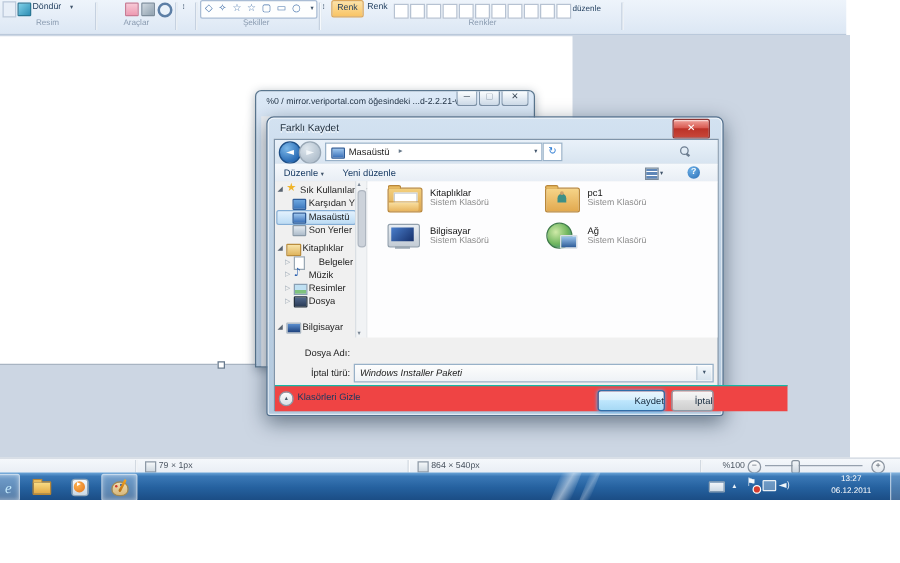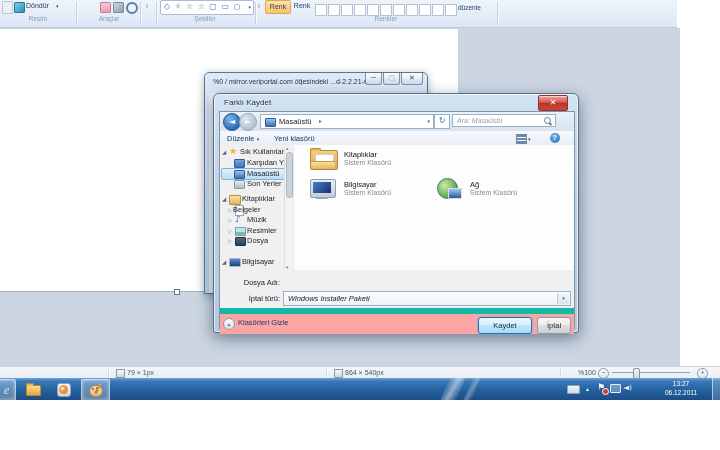--- a/index.html
+++ b/index.html
@@ -68,21 +68,21 @@
   .exp{position:absolute;top:1px;font-size:5.5px;color:#5a6470;line-height:8px;}
   .sicon{position:absolute;top:1px;}
   .selrow{background:linear-gradient(180deg,#e3f1fd,#bcdcf5);border:1px solid #84aed6;border-radius:2px;}
   .tile{position:absolute;width:122px;height:26px;}
   .tname{position:absolute;left:36px;top:2px;font-size:7.5px;color:#141414;white-space:nowrap;}
   .tsub{position:absolute;left:36px;top:11px;font-size:7px;color:#8c8c8c;white-space:nowrap;}
   .folder-big{position:absolute;left:2px;top:2px;width:26px;height:18px;border-radius:2px;
               background:linear-gradient(180deg,#f6d488,#e2a94f);border:1px solid #b9873a;}
   .folder-big::before{content:"";position:absolute;left:-1px;top:-3px;width:9px;height:2px;
               background:#e8bb62;border:1px solid #b9873a;border-bottom:none;border-radius:2px 2px 0 0;}
-  .btn{position:absolute;border-radius:3px;font-size:7.5px;text-align:center;color:#15293d;
+  .btn{position:absolute;border-radius:3px;font-size:7.5px;text-align:right;color:#15293d;
        border:1px solid #8e9aa5;background:linear-gradient(180deg,#f7f7f7 0%,#ececec 45%,#dedede 50%,#cfcfcf 100%);}
   .btn-default{border:1px solid #2f6da8;box-shadow:0 0 3px #55b2f2;
        background:linear-gradient(180deg,#ebf6fd 0%,#d9f0fc 45%,#bee6fd 50%,#a7d9f5 100%);}
   input.search{position:absolute;box-sizing:border-box;border:1px solid #98b1c8;background:#fff;
        font-family:"Liberation Sans",sans-serif;font-size:7px;padding:0 12px 0 4px;color:#333;}
   input.search::placeholder{color:#95a0ad;font-style:italic;}
 </style>
 </head>
 <body>
 
@@ -200,28 +200,27 @@
         <div class="navcircle glyph" style="left:19px;background:radial-gradient(circle at 35% 30%,#dfe7ee,#b4c2cf 70%);border:1px solid #98a7b5;color:#f4f8fb;">►</div>
 
         <div class="field" style="left:40px;top:2px;width:172px;height:13px;">
           <span class="abs" style="left:4px;top:3px;width:9px;height:7px;background:linear-gradient(#9ec7ef,#3a70b8);border:1px solid #2c5a96;border-radius:1px;"></span>
           <span class="abs nowrap" style="left:18px;top:2px;font-size:7.5px;color:#222;">Masaüstü</span>
           <span class="abs glyph" style="left:58px;top:2px;font-size:6px;color:#68798a;">▸</span>
           <span class="abs glyph" style="right:3px;top:3px;font-size:5px;color:#41556b;">▾</span>
         </div>
         <div class="abs glyph" style="left:214px;top:2px;width:14px;height:13px;background:#fff;border:1px solid #98b1c8;font-size:8px;color:#2a7ad2;text-align:center;line-height:12px;">↻</div>
 
-        <input class="search" style="left: 232px; top: 2px; width: 104px; height: 13px;" readonly="" placeholder="Ara: Masaüstü">
         <span class="abs" style="left:324px;top:5px;width:5px;height:5px;border:1.5px solid #6c7d90;border-radius:50%;"></span>
         <span class="abs" style="left:329px;top:11px;width:3px;height:1.5px;background:#6c7d90;transform:rotate(40deg);"></span>
       </div>
 
       <div class="abs" style="left:0;top:19px;width:354px;height:14px;background:linear-gradient(180deg,#f6f9fc,#e8eef5);border-bottom:1px solid #e2e6ea;">
         <span class="abs nowrap" style="left:7px;top:3px;font-size:7.5px;color:#173a63;"><span>Düzenle</span> <span class="glyph" style="font-size:5px;color:#41556b;">▾</span></span>
-        <span class="abs nowrap" style="left:54px;top:3px;font-size:7.5px;color:#173a63;">Yeni klasörü</span>
+        <span class="abs nowrap" style="left:54px;top:3px;font-size:7.5px;color:#173a63;">Yeni düzenle</span>
         <span class="abs" style="left:296px;top:3px;width:9px;height:8px;background:repeating-linear-gradient(180deg,#5f87b8 0 2px,#fdfdfd 2px 3px);border:1px solid #7a8a9a;"></span>
         <span class="abs glyph" style="left:308px;top:5px;font-size:5px;color:#41556b;">▾</span>
         <span class="abs" style="left:330px;top:2px;width:10px;height:10px;border-radius:50%;background:radial-gradient(circle at 35% 30%,#6db1e8,#2a6db4);color:#fff;font-size:7px;font-weight:bold;text-align:center;line-height:10px;">?</span>
       </div>
 
       <div class="abs" style="left:0;top:33px;width:73px;height:125px;background:#f0f0f0;">
         <div class="side-row" style="top:2px;">
           <span class="exp glyph" style="left:1px;">◢</span>
           <span class="sicon glyph" style="left:8px;top:-1px;color:#f0b429;font-size:9px;">★</span>
           <span class="side-label" style="left:19px;">Sık Kullanılanlar</span>
@@ -239,21 +238,21 @@
           <span class="side-label" style="left:26px;">Son Yerler</span>
         </div>
         <div class="side-row" style="top:49px;">
           <span class="exp glyph" style="left:1px;">◢</span>
           <span class="sicon" style="left:8px;width:10px;height:8px;background:linear-gradient(#f7e3a8,#e0b55e);border:1px solid #b98d3e;border-radius:1px;"></span>
           <span class="side-label" style="left:21px;">Kitaplıklar</span>
         </div>
         <div class="side-row" style="top:60px;">
           <span class="exp glyph" style="left:7px;color:#9aa6b2;">▷</span>
           <span class="sicon" style="left:14px;top:0;width:7px;height:9px;background:#fff;border:1px solid #9aa8b4;"></span>
-          <span class="side-label" style="left:12px;">Belgeler</span>
+          <span class="side-label" style="left:34px;">Belgeler</span>
         </div>
         <div class="side-row" style="top:70px;">
           <span class="exp glyph" style="left:7px;color:#9aa6b2;">▷</span>
           <span class="sicon glyph" style="left:14px;top:-1px;color:#2f63b0;font-size:9px;">♪</span>
           <span class="side-label" style="left:26px;">Müzik</span>
         </div>
         <div class="side-row" style="top:81px;">
           <span class="exp glyph" style="left:7px;color:#9aa6b2;">▷</span>
           <span class="sicon" style="left:14px;width:9px;height:7px;background:linear-gradient(180deg,#bfe0f2 55%,#7ec27e 55%);border:1px solid #8aa0b4;"></span>
           <span class="side-label" style="left:26px;">Resimler</span>
@@ -279,20 +278,28 @@
 
       <div class="abs" style="left:74px;top:33px;width:280px;height:125px;background:#fdfdfe;">
         <div class="tile" style="left:14px;top:3px;">
           <span class="folder-big" style="background:linear-gradient(180deg,#f3cf7c,#dca54e);">
               <span class="abs" style="left:4px;top:3px;width:17px;height:7px;background:#fff;border:1px solid #c9cfd6;"></span>
               <span class="abs" style="left:0;bottom:0;width:24px;height:7px;background:linear-gradient(#f9dfa0,#e7b45e);border-top:1px solid #c9963f;border-radius:0 0 2px 2px;"></span>
             </span>
           <span class="tname">Kitaplıklar</span>
           <span class="tsub">Sistem Klasörü</span>
         </div>
+        <div class="tile" style="left:140px;top:3px;">
+          <span class="folder-big">
+              <span class="abs" style="left:9px;top:4px;width:7px;height:7px;border-radius:50% 50% 0 0;background:#3e8f86;"></span>
+              <span class="abs" style="left:11px;top:2px;width:3px;height:3px;border-radius:50%;background:#caa06a;"></span>
+            </span>
+          <span class="tname">pc1</span>
+          <span class="tsub">Sistem Klasörü</span>
+        </div>
         <div class="tile" style="left:14px;top:33px;">
           <span class="abs" style="left:2px;top:1px;width:24px;height:17px;background:linear-gradient(#e8edf2,#c3ccd5);border:1px solid #92a0ad;border-radius:2px;">
               <span class="abs" style="left:2px;top:2px;width:18px;height:11px;background:linear-gradient(135deg,#4a7ecb,#16306b);"></span>
             </span>
           <span class="abs" style="left:8px;top:19px;width:12px;height:2px;background:#9aa6b2;"></span>
           <span class="tname">Bilgisayar</span>
           <span class="tsub">Sistem Klasörü</span>
         </div>
         <div class="tile" style="left:140px;top:33px;">
           <span class="abs" style="left:3px;top:0;width:19px;height:19px;border-radius:50%;background:radial-gradient(circle at 35% 35%,#cfeaa8,#6fb55e 55%,#2d7a8f);border:1px solid #3f7a4a;"></span>
@@ -302,21 +309,21 @@
         </div>
       </div>
 
       <div class="abs nowrap" style="left:0;top:166px;width:60px;text-align:right;font-size:7.5px;color:#1e1e1e;">Dosya Adı:</div>
       <div class="abs nowrap" style="left:0;top:182px;width:60px;text-align:right;font-size:7.5px;color:#1e1e1e;">İptal türü:</div>
       <div class="field" style="left:63px;top:179px;width:286px;height:13px;background:linear-gradient(#fdfdfd,#eef2f6);font-style:italic;">
         <span class="abs nowrap" style="left:4px;top:2px;">Windows Installer Paketi</span>
         <span class="combo-arrow glyph">▾</span>
       </div>
 
-      <div class="abs" style="left:0;top:196px;width:354px;height:20px;background:#fca5a5;border-top:6px solid #14b8a6;">
+      <div class="abs" style="left:0;top:196px;width:410px;height:20px;background:#ef4444;border-top:1px solid #14b8a6;">
         <div class="abs nowrap" style="left:3px;top:4px;font-size:7.5px;color:#1c3a60;">
           <span class="abs glyph" style="left:0;top:0;width:10px;height:10px;border-radius:50%;border:1px solid #8a9aa8;background:linear-gradient(#fdfdfd,#d8dee4);font-size:5px;color:#4a5a6a;text-align:center;line-height:10px;">▴</span>
           <span style="margin-left:15px;">Klasörleri Gizle</span>
         </div>
         <div class="btn btn-default" style="left:258px;top:3px;width:52px;height:15px;line-height:15px;">Kaydet</div>
         <div class="btn" style="left:317px;top:3px;width:32px;height:15px;line-height:15px;">İptal</div>
       </div>
     </div>
   </div>
 

